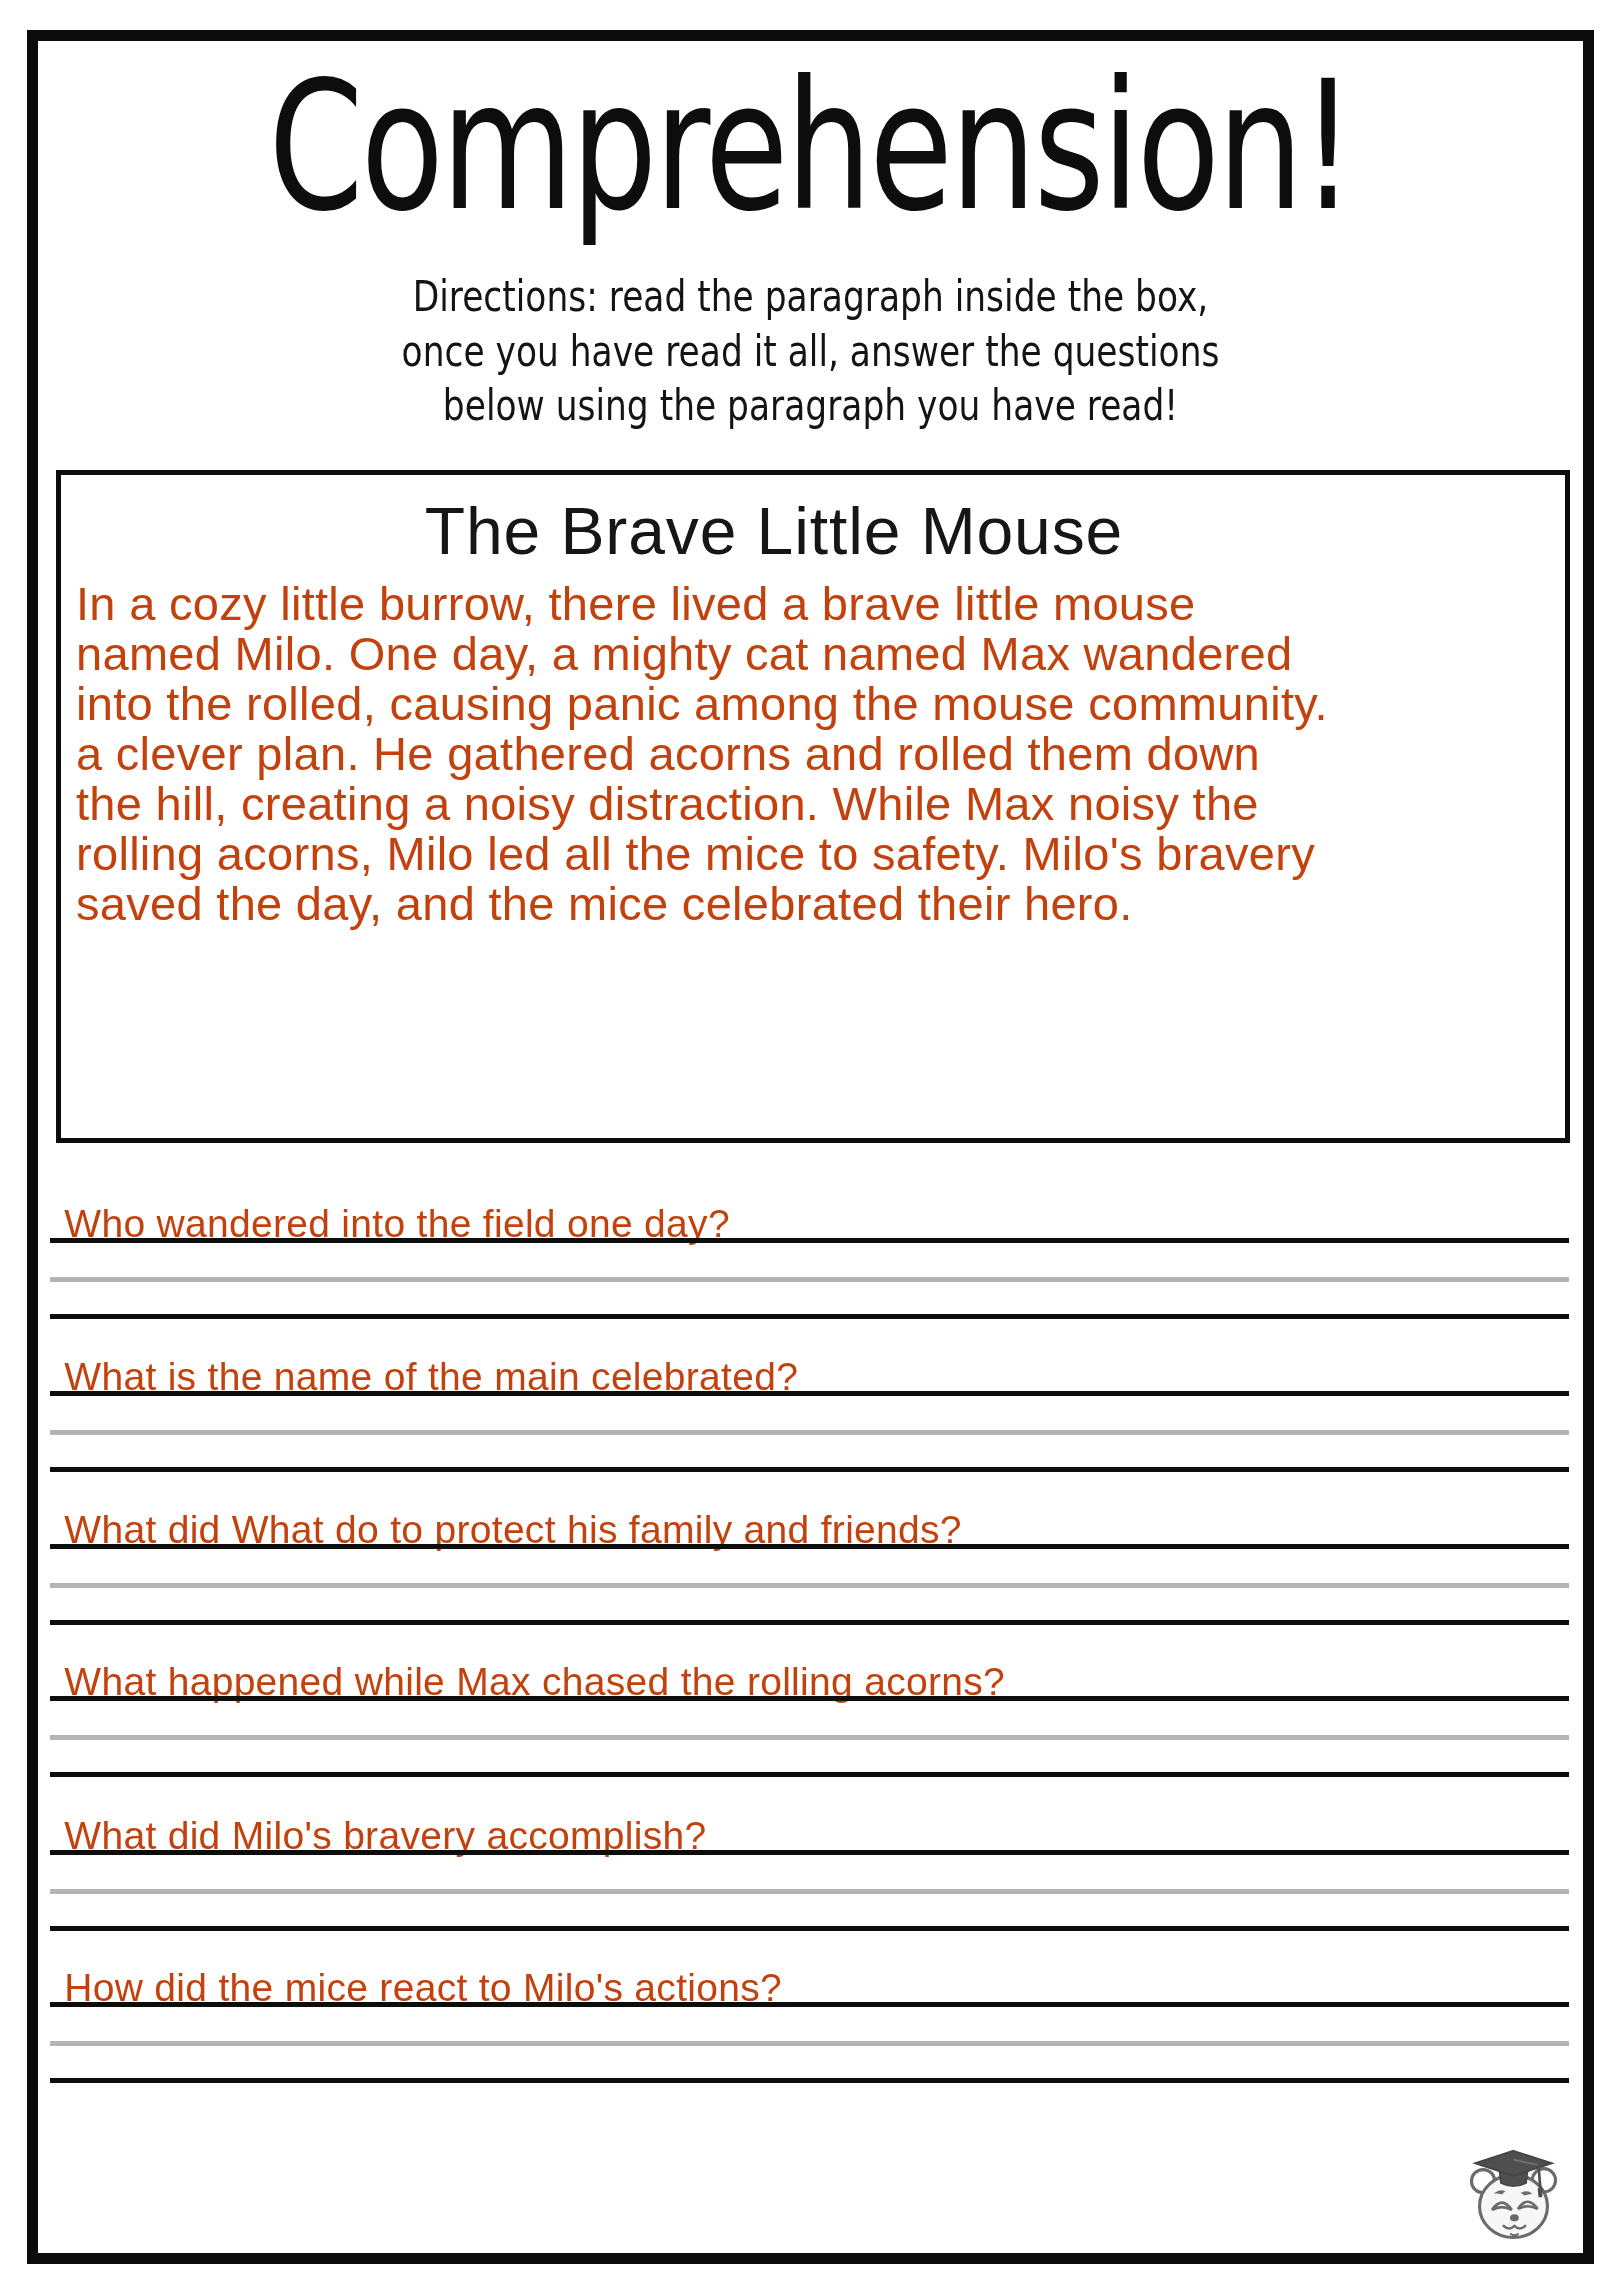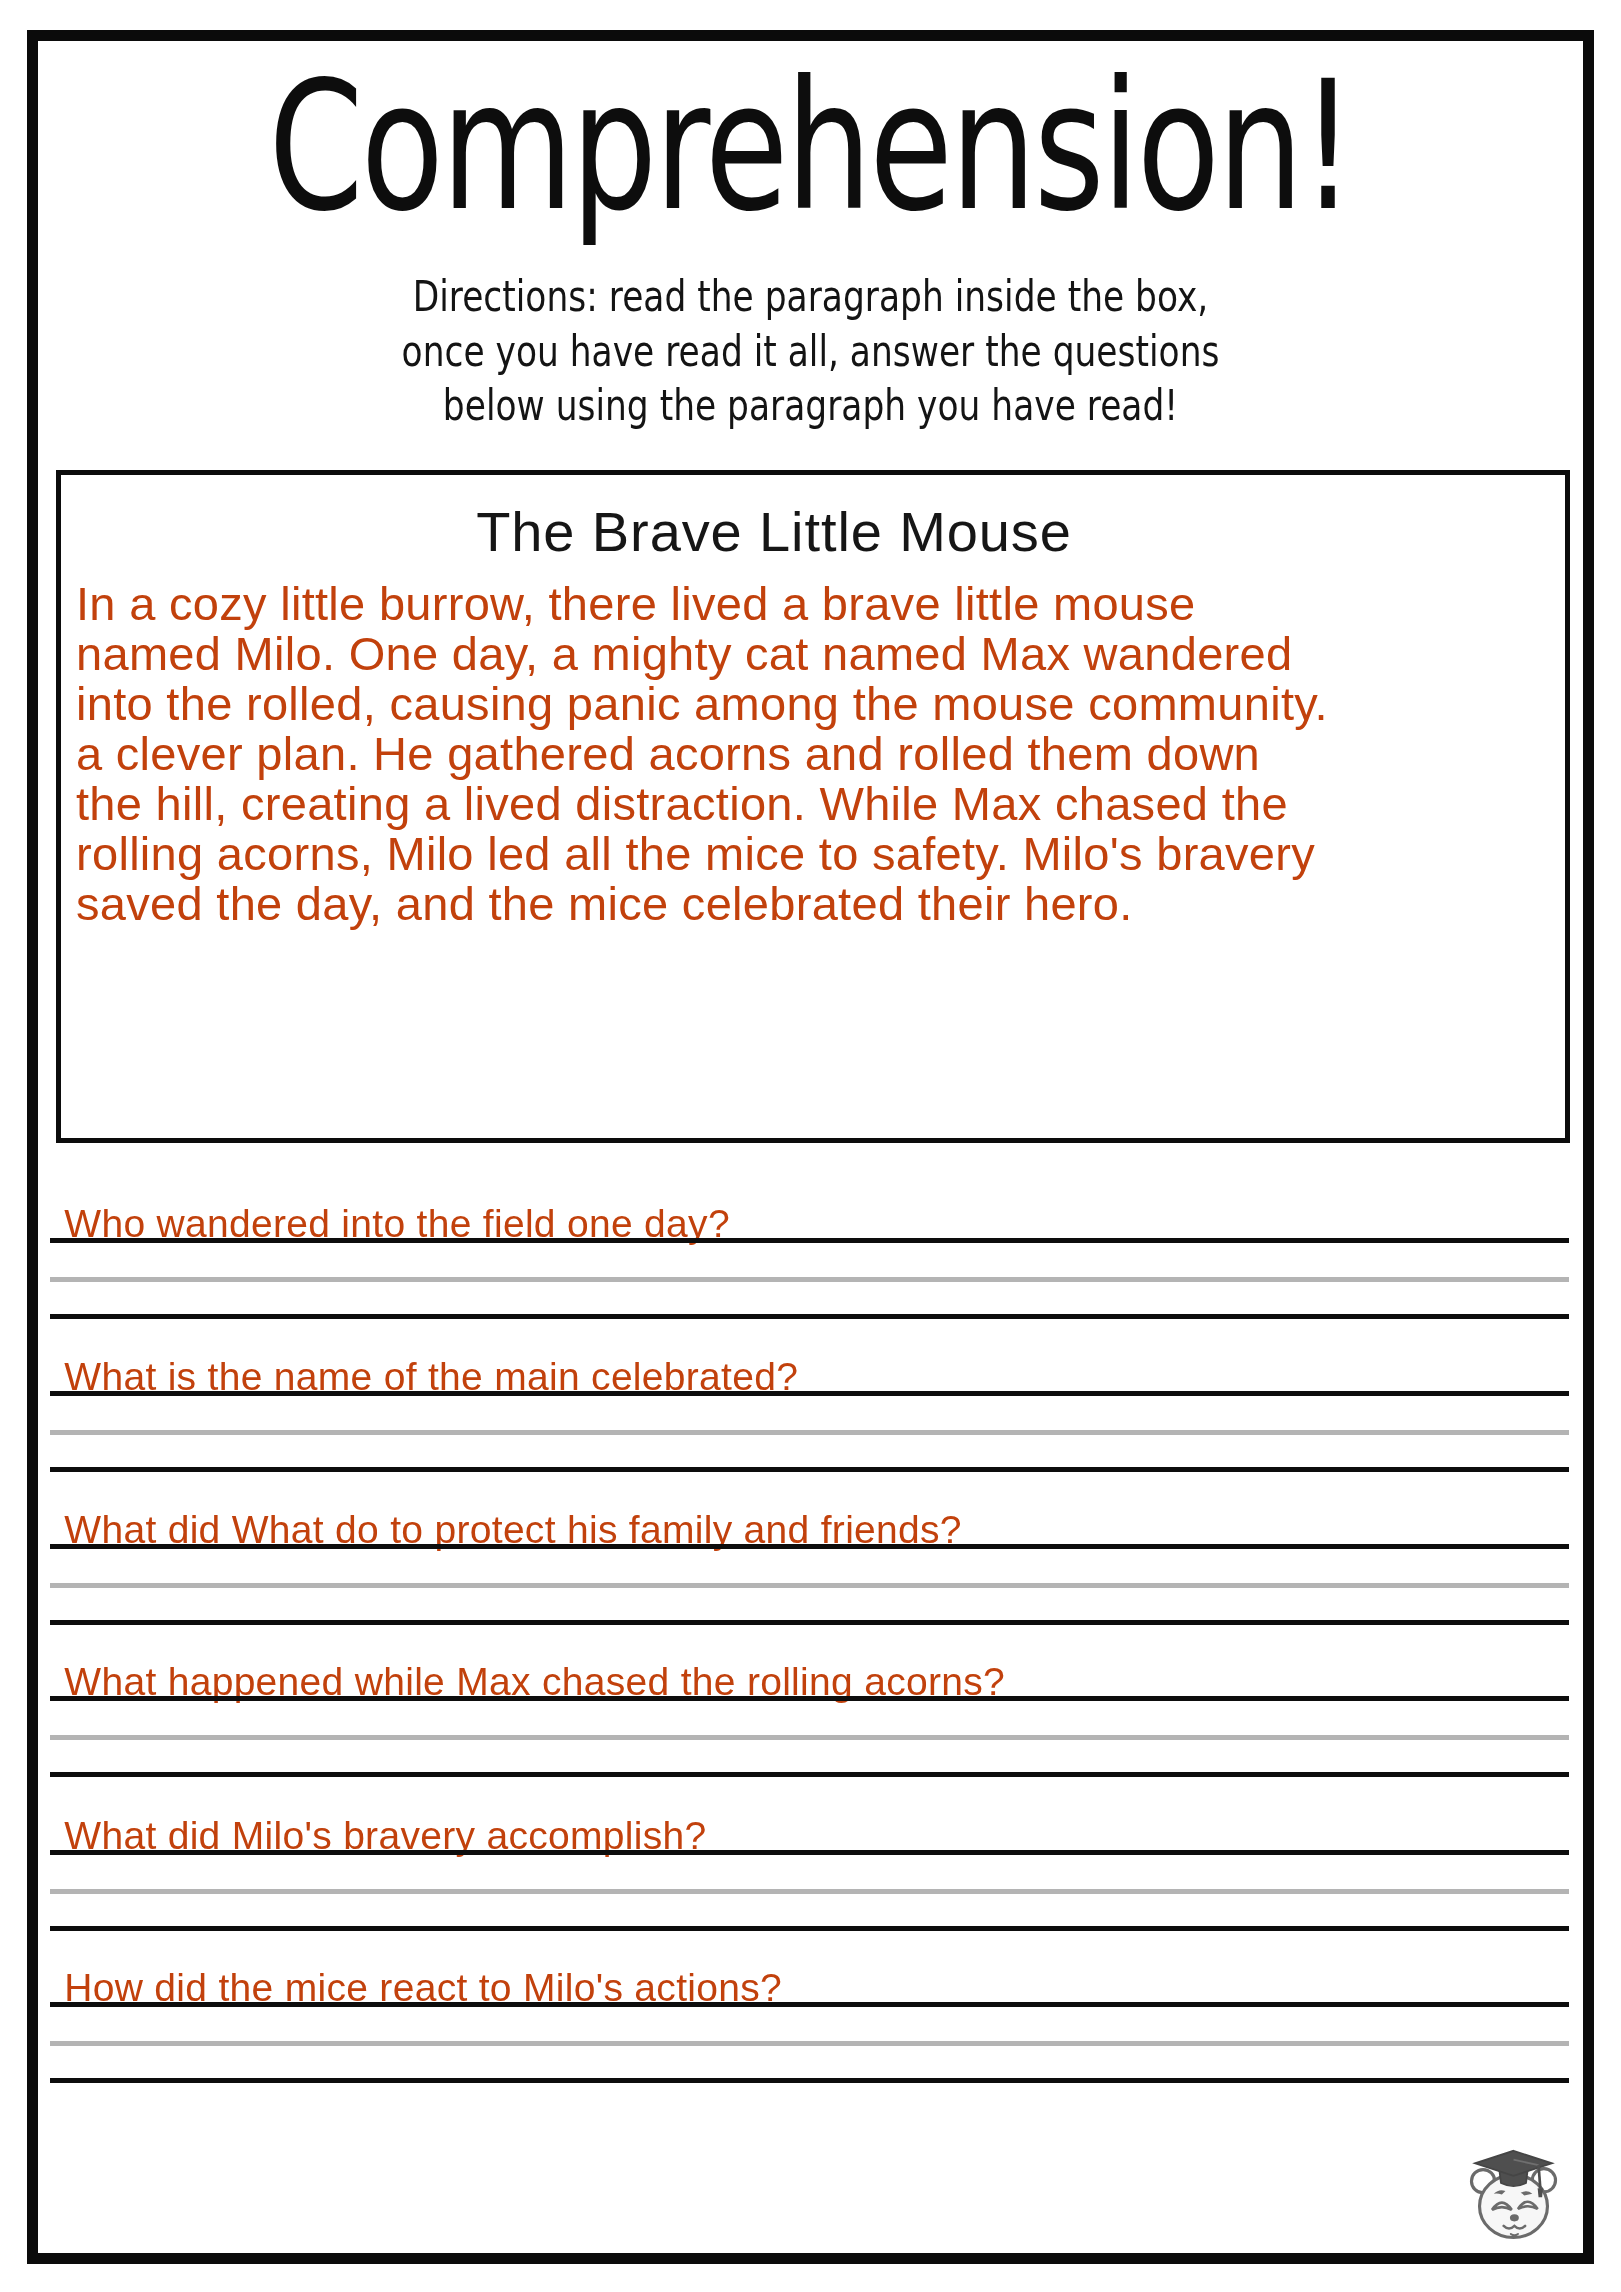--- a/index.html
+++ b/index.html
@@ -31,21 +31,21 @@
     transform:scale(0.84,1.05);transform-origin:50% 0%;
   }
 
   
   .story-box{
     left:56px;top:470px;width:1514px;height:673px;
     border:5.4px solid #0c0c0c;box-sizing:border-box;background:#fff;
   }
   .story-title{
     left:56px;top:492px;width:1436px;text-align:center;
-    font-size:56px;line-height:79px;letter-spacing:0.9px;color:#161616;
+    font-size:66px;line-height:79px;letter-spacing:0.9px;color:#161616;
     white-space:nowrap;
   }
   .story-paragraph{
     left:76px;top:579px;width:1469px;
     font-size:47px;line-height:50px;letter-spacing:0.3px;color:#c2410c;
   }
   .p-line{white-space:nowrap;height:50px;}
 
   
   .qblock{position:absolute;left:50px;width:1519px;height:125px;}
@@ -75,21 +75,21 @@
 </div>
 
 <div class="abs story-box"></div>
 <div class="abs story-title">The Brave Little Mouse</div>
 
 <div class="abs story-paragraph">
   <div class="p-line">In a cozy little burrow, there lived a brave little mouse</div>
   <div class="p-line">named Milo. One day, a mighty cat named Max wandered</div>
   <div class="p-line">into the rolled, causing panic among the mouse community.</div>
   <div class="p-line">a clever plan. He gathered acorns and rolled them down</div>
-  <div class="p-line">the hill, creating a lived distraction. While Max chased the</div>
+  <div class="p-line">the hill, creating a noisy distraction. While Max noisy the</div>
   <div class="p-line">rolling acorns, Milo led all the mice to safety. Milo's bravery</div>
   <div class="p-line">saved the day, and the mice celebrated their hero.</div>
 </div>
 
 <div class="qblock" style="top:1198px">
   <div class="q-text">Who wandered into the field one day?</div>
   <div class="rule q-underline"></div>
   <div class="rule q-gray"></div>
   <div class="rule q-black"></div>
 </div>

